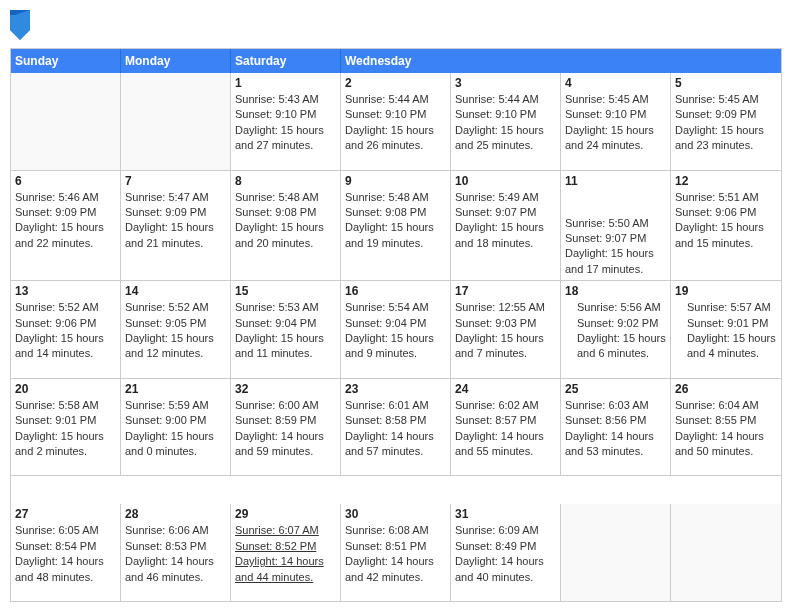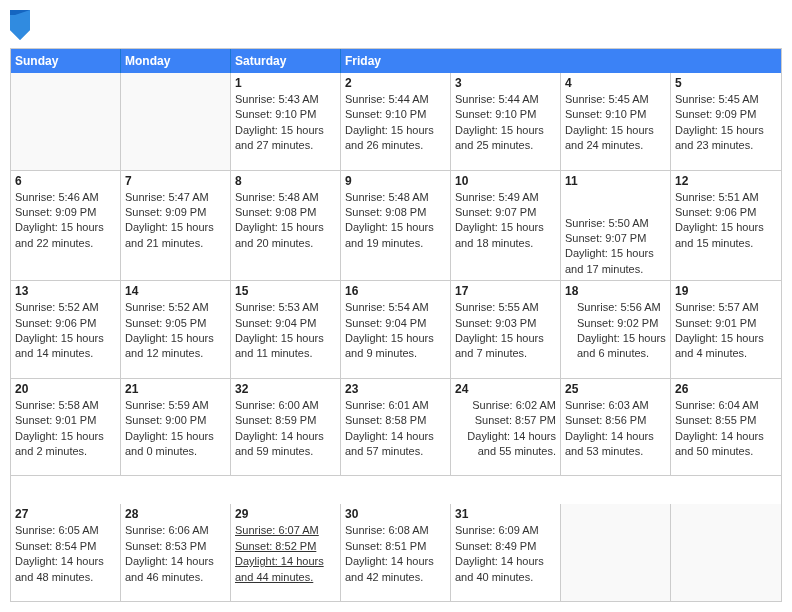--- a/index.html
+++ b/index.html
@@ -132,21 +132,21 @@
     <div class="title-block">
       <div class="month-title"></div>
       <div class="subtitle"></div>
     </div>
   </div>
   <div class="calendar">
     <div class="cal-header" id="cal-header">
         <div class="cal-header-cell">Sunday</div>
         <div class="cal-header-cell">Monday</div>
         <div class="cal-header-cell">Saturday</div>
-        <div class="cal-header-cell">Friday</div>
+        <div class="cal-header-cell">Wednesday</div>
       </div>
     <div class="cal-body" id="cal-body">
         <div class="cal-row">
           <div class="cal-cell empty"></div>
           <div class="cal-cell empty"></div>
           <div class="cal-cell">
             <div class="day-num">1</div>
             <div class="cell-text" style="white-space: pre-line;">Sunrise: 5:43 AM
 Sunset: 9:10 PM
 Daylight: 15 hours
@@ -256,35 +256,35 @@
           </div>
           <div class="cal-cell">
             <div class="day-num">16</div>
             <div class="cell-text" style="white-space: pre-line;">Sunrise: 5:54 AM
 Sunset: 9:04 PM
 Daylight: 15 hours
 and 9 minutes.</div>
           </div>
           <div class="cal-cell">
             <div class="day-num">17</div>
-            <div class="cell-text" style="white-space: pre-line;">Sunrise: 5:55 AM
+            <div class="cell-text" style="white-space: pre-line;">Sunrise: 12:55 AM
 Sunset: 9:03 PM
 Daylight: 15 hours
 and 7 minutes.</div>
           </div>
           <div class="cal-cell">
             <div class="day-num">18</div>
             <div class="cell-text" style="white-space: pre-line; margin-left: 12px;">Sunrise: 5:56 AM
 Sunset: 9:02 PM
 Daylight: 15 hours
 and 6 minutes.</div>
           </div>
           <div class="cal-cell">
             <div class="day-num">19</div>
-            <div class="cell-text" style="white-space: pre-line;">Sunrise: 5:57 AM
+            <div class="cell-text" style="white-space: pre-line; margin-left: 12px;">Sunrise: 5:57 AM
 Sunset: 9:01 PM
 Daylight: 15 hours
 and 4 minutes.</div>
           </div>
         </div>
         <div class="cal-row">
           <div class="cal-cell">
             <div class="day-num">20</div>
             <div class="cell-text" style="white-space: pre-line;">Sunrise: 5:58 AM
 Sunset: 9:01 PM
@@ -307,21 +307,21 @@
           </div>
           <div class="cal-cell">
             <div class="day-num">23</div>
             <div class="cell-text" style="white-space: pre-line;">Sunrise: 6:01 AM
 Sunset: 8:58 PM
 Daylight: 14 hours
 and 57 minutes.</div>
           </div>
           <div class="cal-cell">
             <div class="day-num">24</div>
-            <div class="cell-text" style="white-space: pre-line; text-align: right;">Sunrise: 6:02 AM
+            <div class="cell-text" style="white-space: pre-line;">Sunrise: 6:02 AM
 Sunset: 8:57 PM
 Daylight: 14 hours
 and 55 minutes.</div>
           </div>
           <div class="cal-cell">
             <div class="day-num">25</div>
             <div class="cell-text" style="white-space: pre-line;">Sunrise: 6:03 AM
 Sunset: 8:56 PM
 Daylight: 14 hours
 and 53 minutes.</div>

